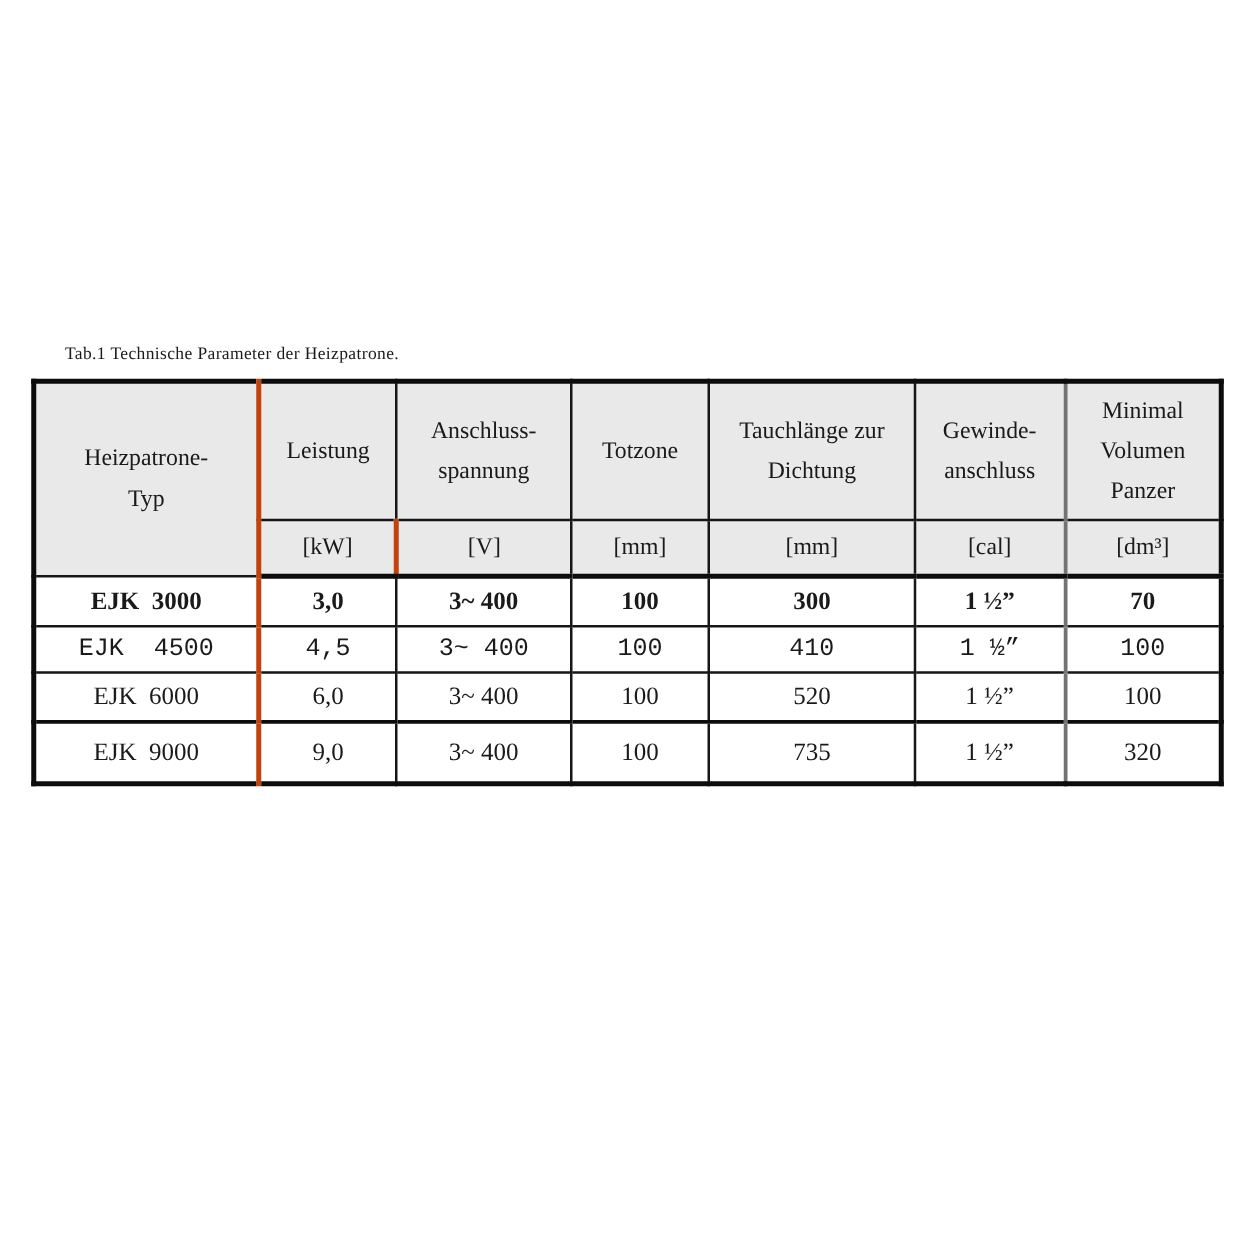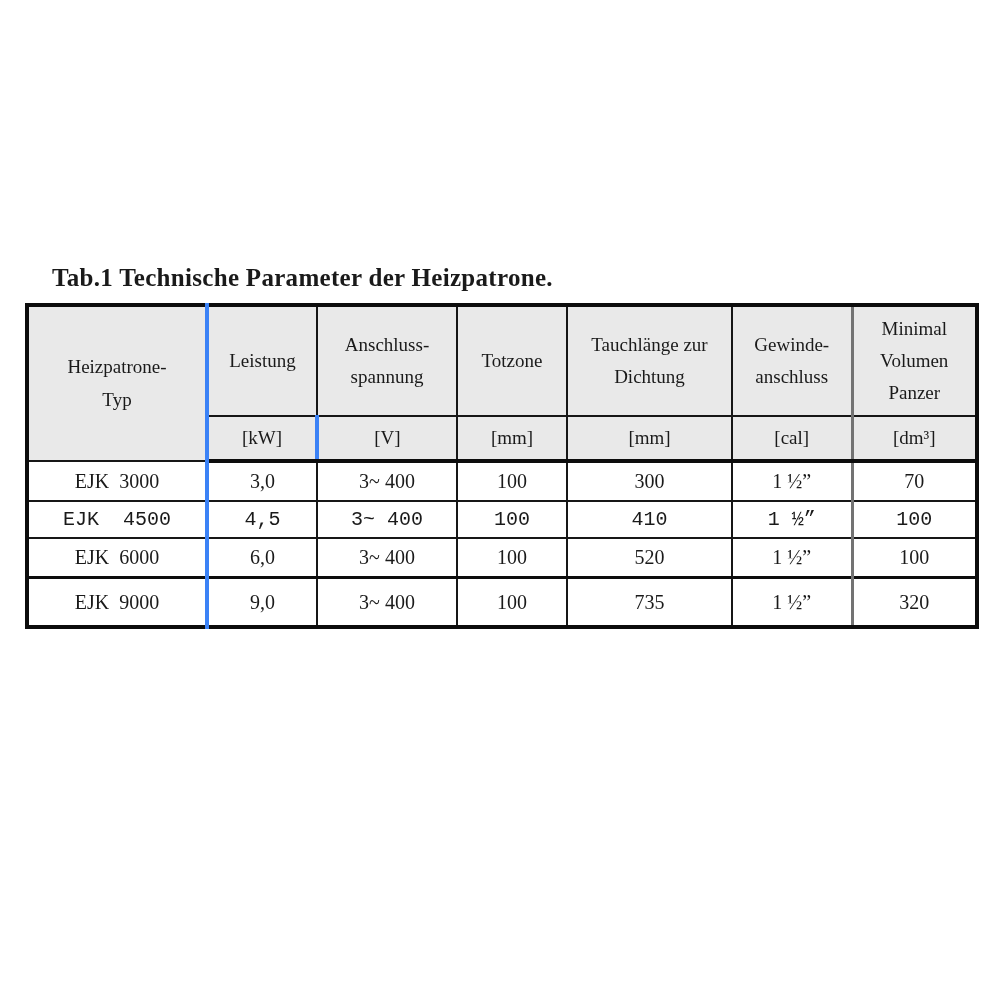--- a/index.html
+++ b/index.html
@@ -11,23 +11,23 @@
     position: relative;
     width: 1000px;
     height: 1000px;
     font-family: "Liberation Serif", serif;
     color: #1a1a1a;
     overflow: hidden;
   }
   .caption {
     position: absolute;
     left: 52px;
-    top: 264px;
-    font-size: 25px;
-    font-weight: 700;
+    top: 276px;
+    font-size: 14px;
+    font-weight: 400;
     letter-spacing: 0.3px;
     white-space: pre;
   }
   .tbl-wrap {
     position: absolute;
     left: 25px;
     top: 303px;
   }
   table.params {
     border-collapse: collapse;
@@ -49,31 +49,31 @@
     font-size: 19px;
     line-height: 1.7;
   }
   table.params td {
     background: #ffffff;
     font-size: 20px;
   }
   
   table.params th:first-child,
   table.params td:first-child {
-    border-right: 4px solid #3b82f6;
+    border-right: 4px solid #c2410c;
   }
   table.params th:last-child,
   table.params td:last-child {
     border-left: 3px solid #737373;
   }
   
   tr.hdr th { height: 108px; }
   tr.units th { height: 42px; border-bottom: 4px solid #0c0c0c; }
   th.type-cell { border-bottom: 4px solid #0c0c0c; }
-  tr.r0 td { height: 37px; }
+  tr.r0 td { height: 37px; font-weight: bold; }
   tr.r1 td { height: 35px; font-family: Liberation Mono, monospace; }
   tr.r2 td { height: 37px; }
   tr.r3 td { height: 46px; border-top: 3px solid #0c0c0c; text-align: center; }
 </style>
 </head>
 <body>
 
 <div class="caption">Tab.1 Technische Parameter der Heizpatrone.</div>
 
 <div class="tbl-wrap">

